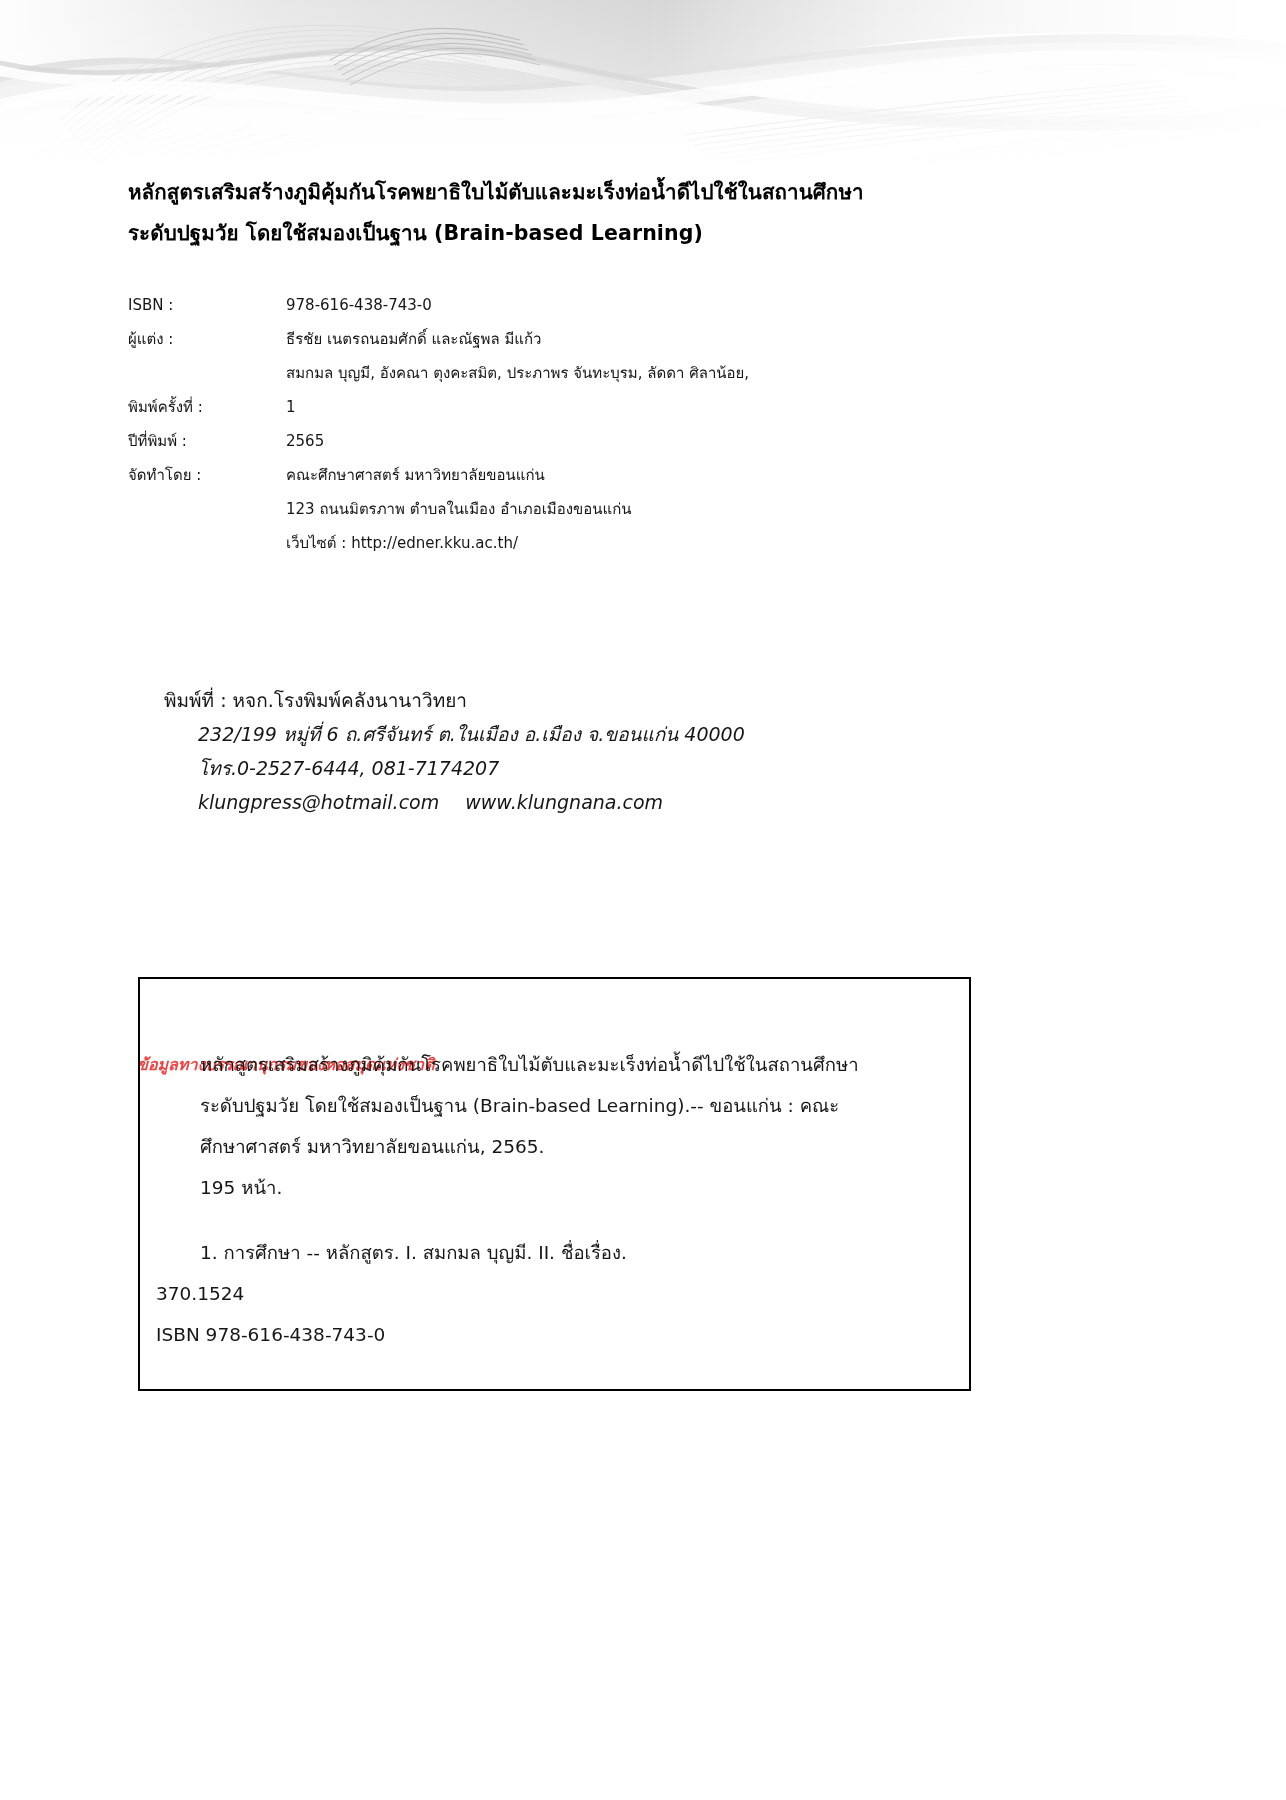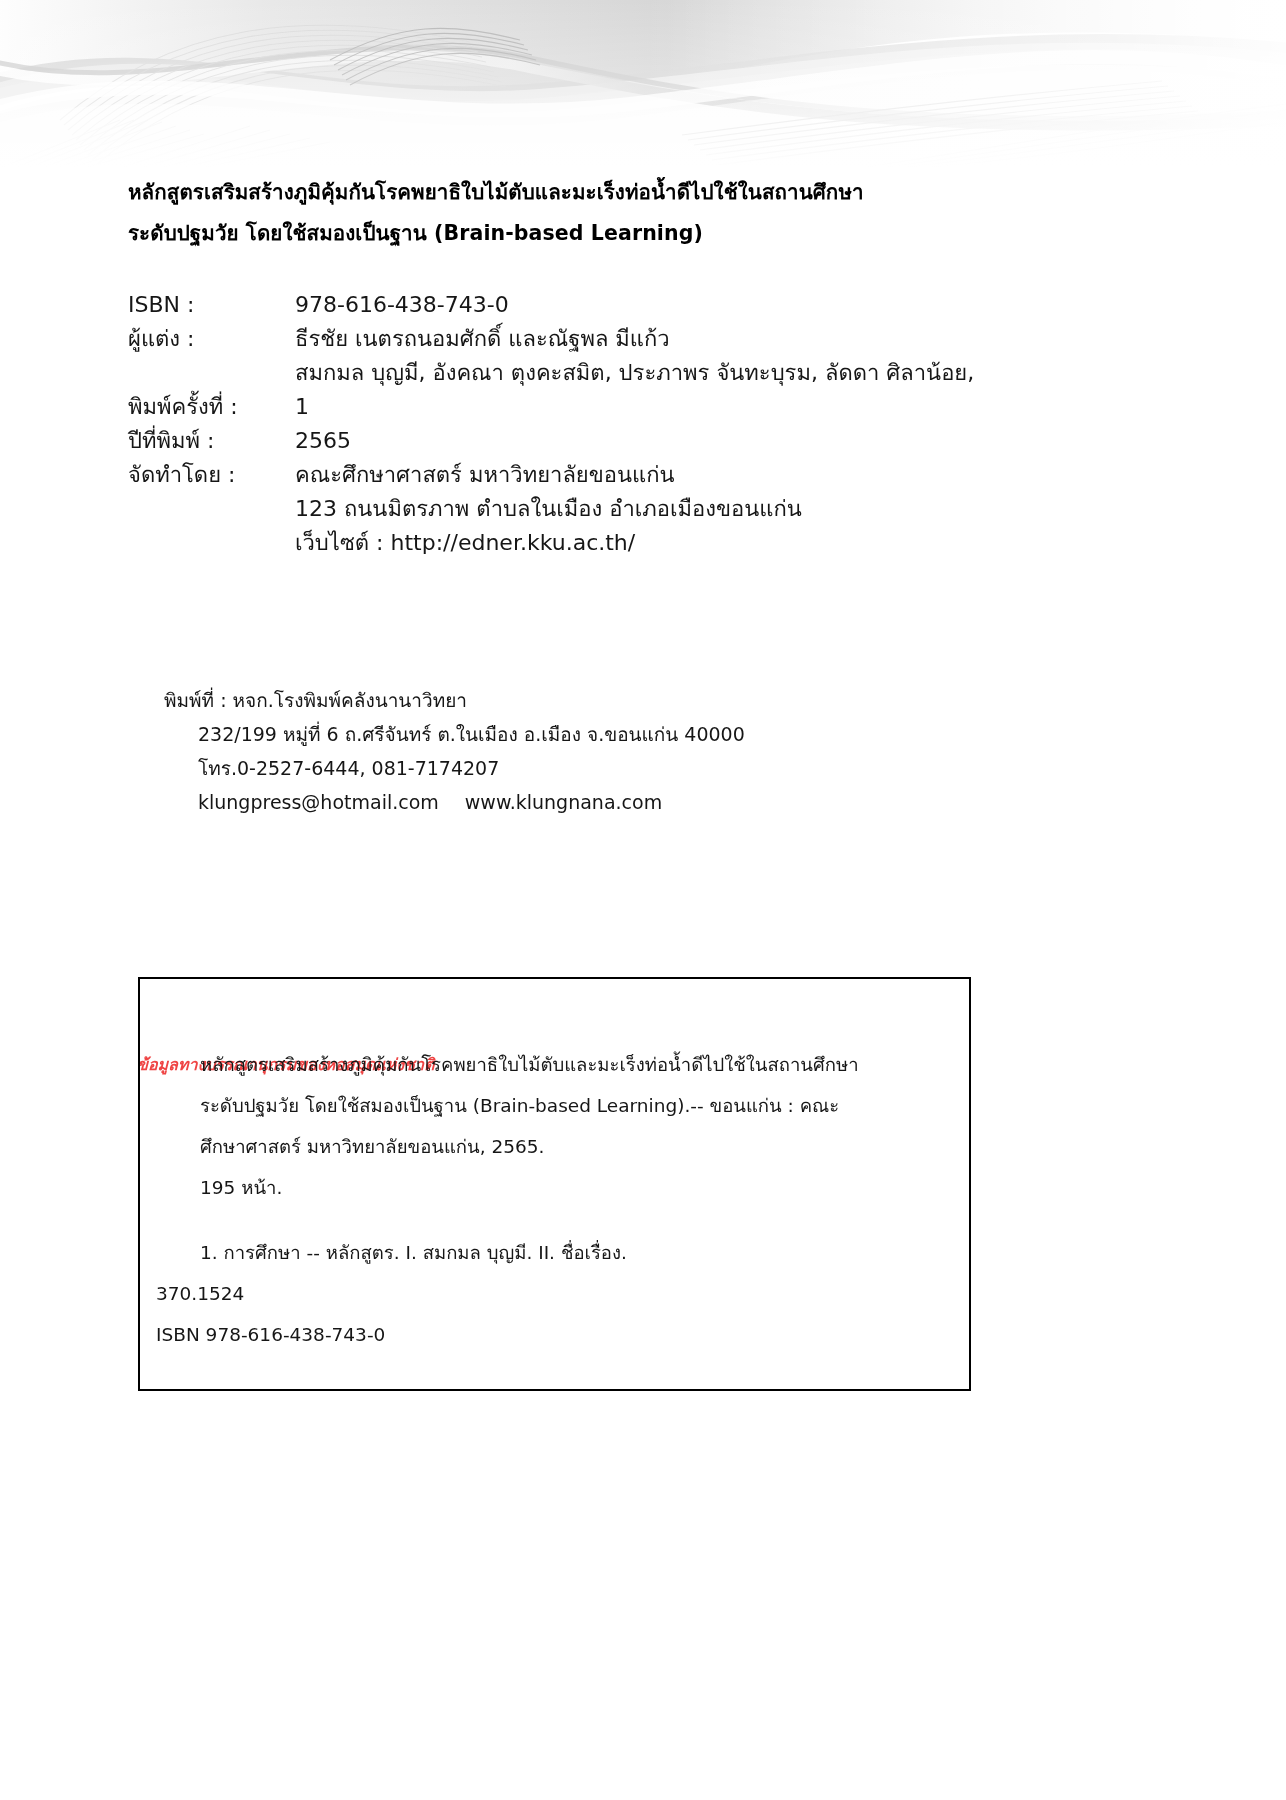--- a/index.html
+++ b/index.html
@@ -56,22 +56,21 @@
   .meta-block {
     position: absolute;
     left: 128px;
     top: 288px;
     width: 1010px;
   }
   .meta-row {
     display: flex;
     align-items: flex-start;
     line-height: 34px;
-    font-size: 22px;
-    gap: 9px;
+    font-size: 15px;
   }
   .meta-label {
     width: 152px;
     flex: 0 0 152px;
     white-space: nowrap;
   }
   .meta-values {
     flex: 1 1 auto;
     margin-left: 6px;
   }
@@ -93,20 +92,21 @@
   }
   .printer-head {
     line-height: 34px;
     white-space: nowrap;
     margin-left: 36px;
   }
   .printer-line {
     line-height: 34px;
     margin-left: 70px;
     white-space: nowrap;
+    font-style: italic;
   }
   .printer-line .gap {
     display: inline-block;
     width: 26px;
   }
 
   
   .cip-heading {
     position: absolute;
     left: 137px;

